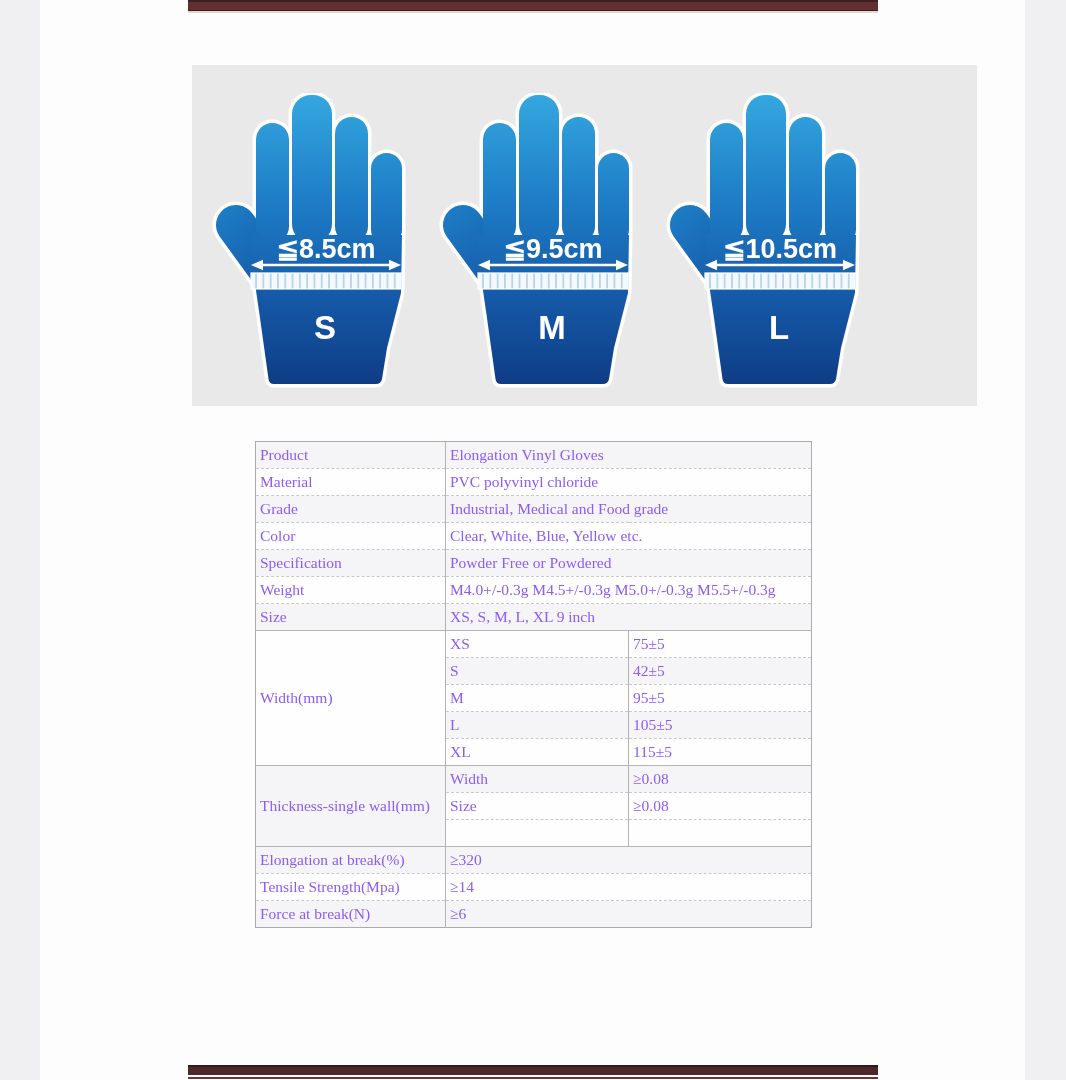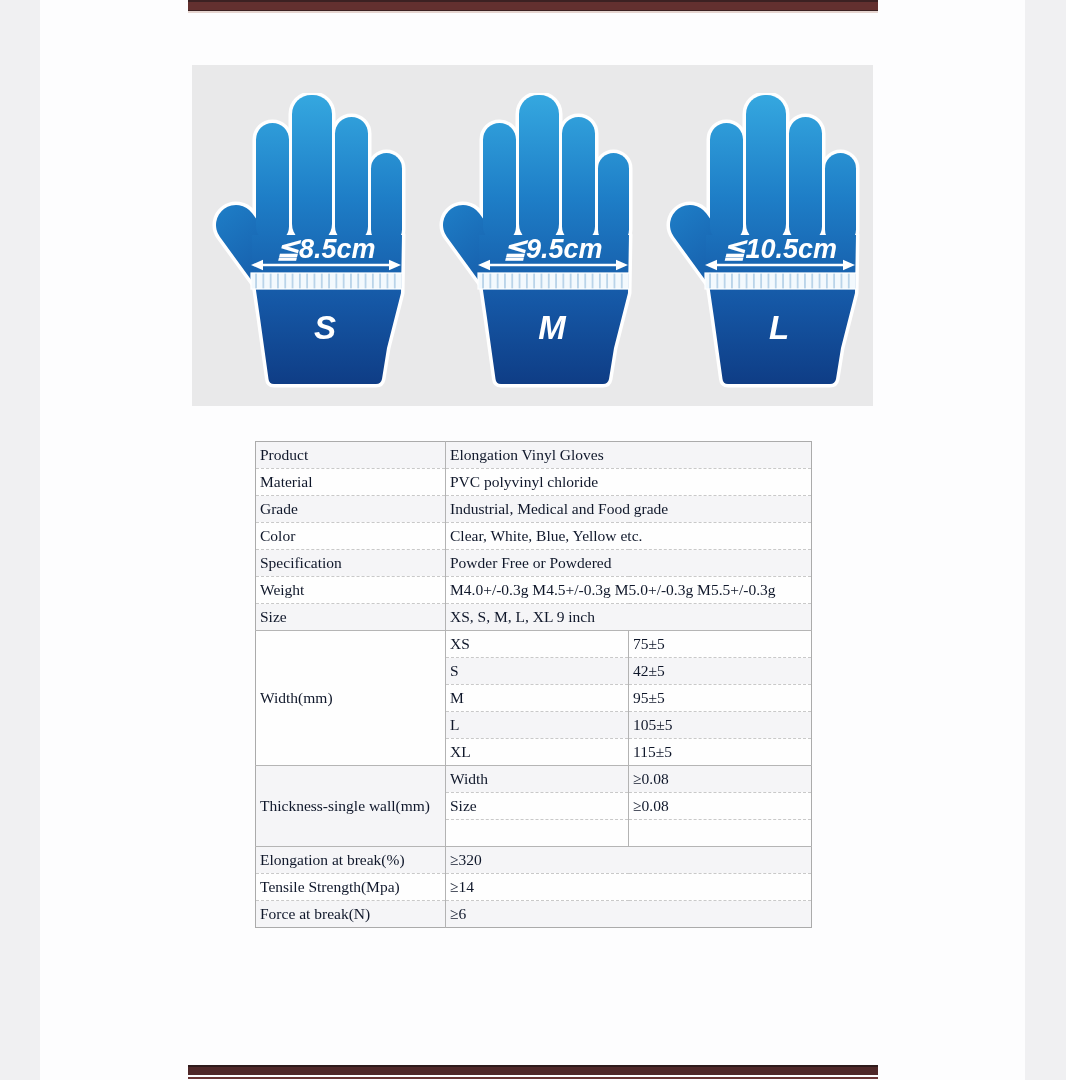--- a/index.html
+++ b/index.html
@@ -12,31 +12,31 @@
 
   
   .top-bar { position:absolute; left:188px; top:0; width:690px; height:11px;
     background:#63302f; border-top:2px solid #3c2122; border-bottom:1px solid #3c2122; box-sizing:border-box; }
   .top-underline { position:absolute; left:188px; top:11px; width:690px; height:2px; background:#e5d5d0; }
   .bottom-bar { position:absolute; left:188px; top:1065px; width:690px; height:10px;
     background:#4f2728; border-top:2px solid #2e1a1b; box-sizing:border-box; }
   .bottom-bar-thin { position:absolute; left:188px; top:1077px; width:690px; height:2px; background:#6a3536; }
 
   
-  .gloves-box { position:absolute; left:192px; top:65px; width:681px; height:341px; background:#e9e9ea;font-style:italic; }
+  .gloves-box { position:absolute; left:192px; top:65px; width:785px; height:341px; background:#e9e9ea; }
   .glove-card { position:absolute; top:28px; width:220px; height:300px; }
   #glove-1 { left:2px; } #glove-2 { left:229px; } #glove-3 { left:456px; }
   .glove-card svg { width:100%; height:100%; display:block; }
   .size-label { font-family:"Liberation Sans", sans-serif; font-weight:bold; font-size:27px; fill:#ffffff; }
   .letter     { font-family:"Liberation Sans", sans-serif; font-weight:bold; font-size:33px; fill:#ffffff; }
 
   
   .spec-wrap { position:absolute; left:255px; top:441px; }
   table.spec { border-collapse:collapse; table-layout:fixed; width:556px;
-    font-family:"Liberation Serif", serif; font-size:15.5px; color:#0f172a;
+    font-family:"Liberation Serif", serif; font-size:15.5px; color:#8b5cf6;
     border:1px solid #ababab; background:#fefefe; }
   table.spec td { height:26px; padding:0 4px; border-top:1px dashed #c9c9c9;
     overflow:hidden; white-space:nowrap; vertical-align:middle; background:transparent; }
   table.spec tr.first td { border-top:none; }
   table.spec tr.stripe { background:#f5f5f7; }
   table.spec tr.solid td { border-top:1px solid #b5b5b5; }
   td.v { border-right:1px solid #b3b3b3; }
   td.wlabel { vertical-align:middle; padding-left:3px; }
   td.tlabel { vertical-align:bottom; padding:0 1px 3px 3px;margin-left:28px; }
 </style>

